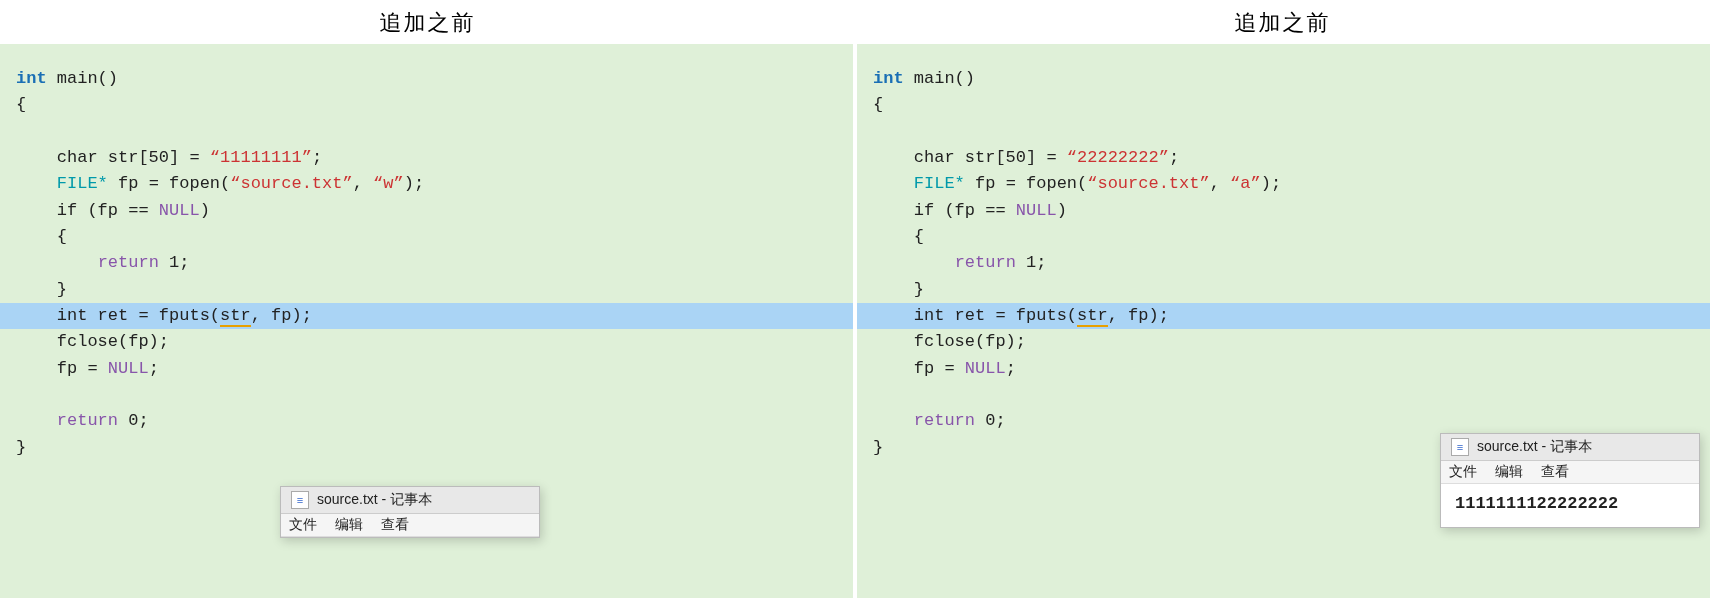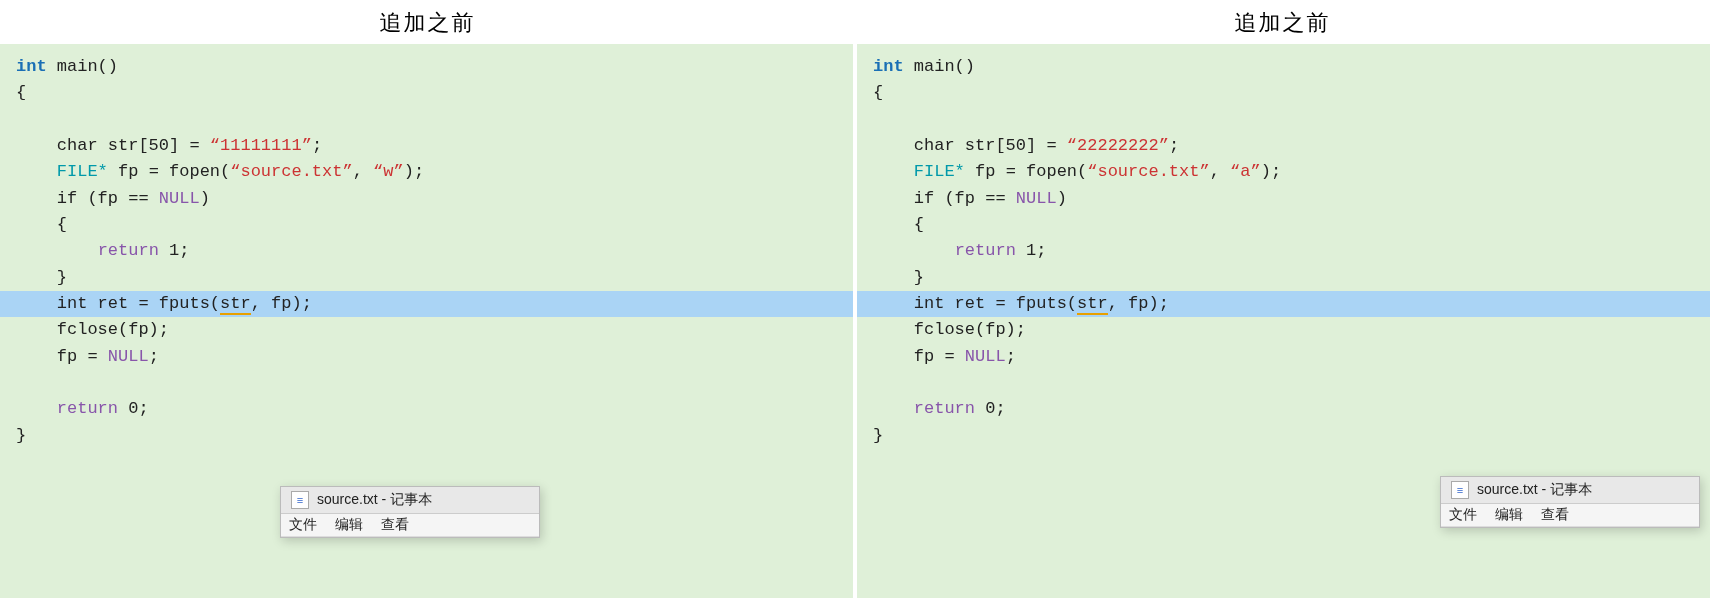--- a/index.html
+++ b/index.html
@@ -30,21 +30,21 @@
     .panels {
       display: flex;
       flex: 1;
       overflow: hidden;
     }
 
     .panel {
       flex: 1;
       background: #dff0d8;
       position: relative;
-      padding: 4px 0 0 0;
+      padding: 16px 0 0 0;
       overflow: hidden;
     }
 
     .panel-divider {
       width: 4px;
       background: #fff;
     }
 
     .code-area {
       font-family: 'Courier New', 'Consolas', monospace;
@@ -147,16 +147,19 @@
     <div class="notepad-popup notepad-popup-right">
       <div class="notepad-titlebar">
         <div class="notepad-icon">≡</div>
         <span>source.txt - 记事本</span>
       </div>
       <div class="notepad-menubar">
         <span>文件</span>
         <span>编辑</span>
         <span>查看</span>
       </div>
+      <div class="notepad-content">
+        <strong>1111111122222222</strong>
+      </div>
     </div>
   </div>
 
 </div>
 
 </body></html>

